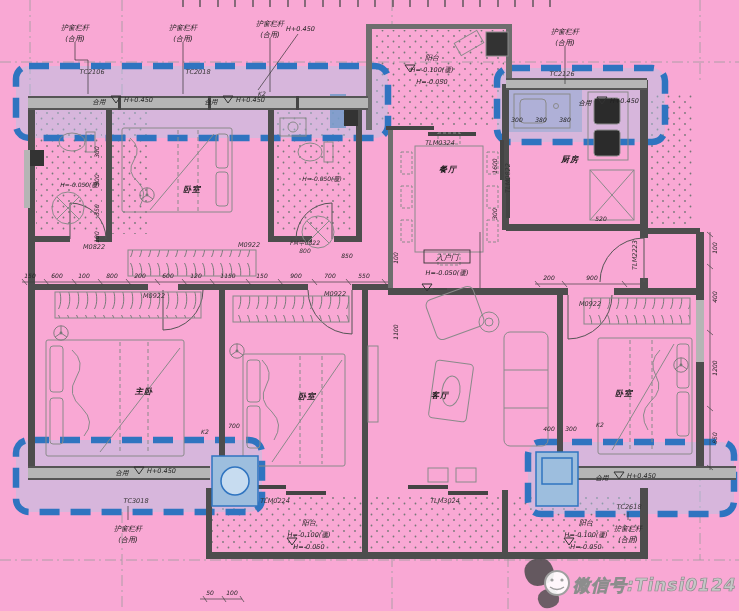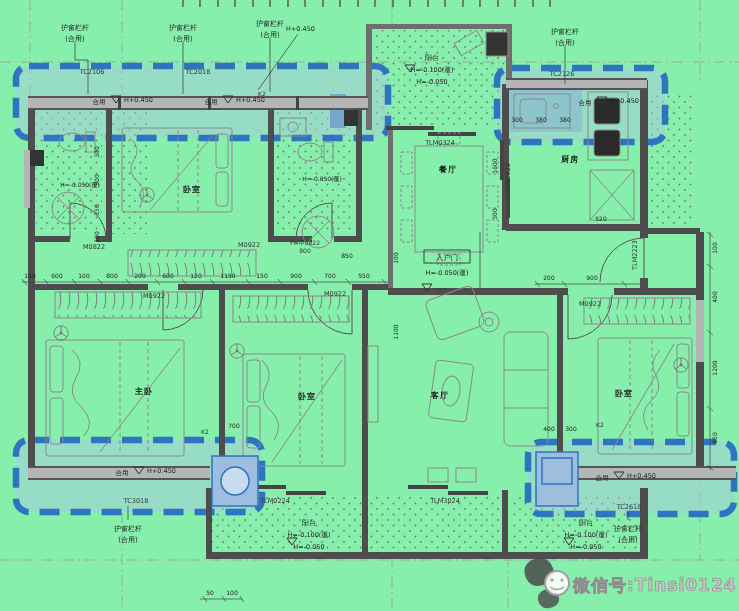--- a/index.html
+++ b/index.html
@@ -1,16 +1,16 @@
 <!DOCTYPE html>
 <html><head>
 <meta charset="utf-8">
 <style>
   html,body{margin:0;padding:0;background:#fff;}
-  .stage{position:relative;width:739px;height:611px;background:#86efac;overflow:hidden;}
+  .stage{position:relative;width:739px;height:611px;background:#f9a8d4;overflow:hidden;font-style:italic;}
   svg{display:block;}
   text{font-family:"DejaVu Sans","Liberation Sans",sans-serif;fill:#222;}
   .t6{font-size:6px;}
   .t65{font-size:6.5px;}
   .t7{font-size:7px;}
   .t75{font-size:7.5px;}
   .room{font-size:8px;font-weight:bold;letter-spacing:1px;fill:#1c1c1c;}
   .mid{text-anchor:middle;}
   .code{fill:#333;}
   .dim{fill:#222;}

